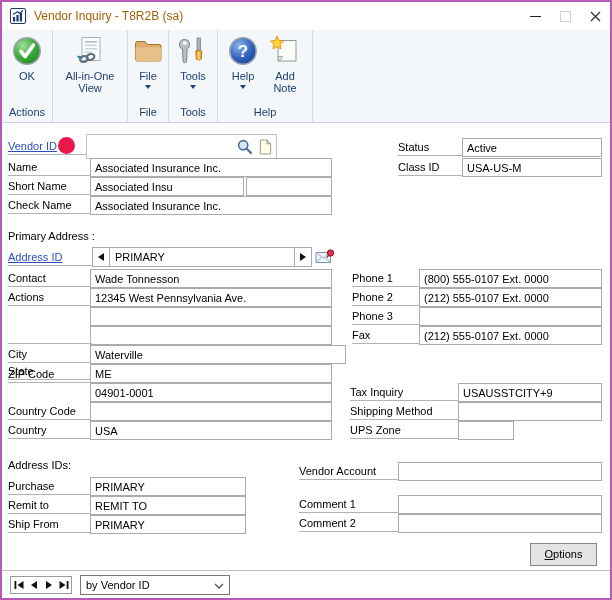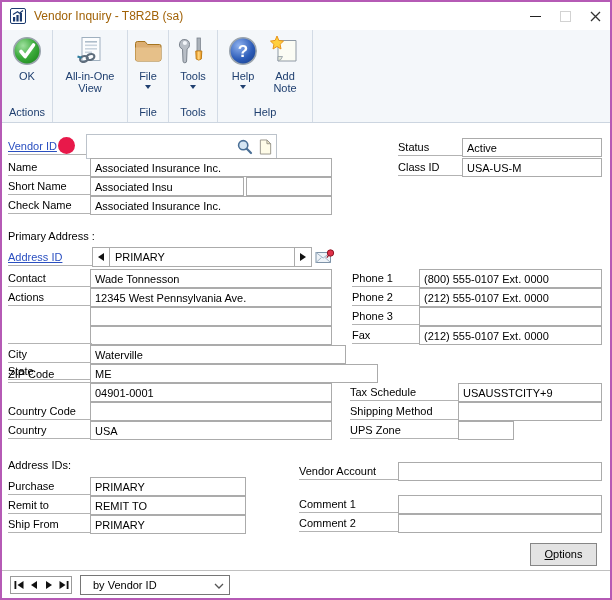--- a/index.html
+++ b/index.html
@@ -35,21 +35,21 @@
   .spbtn.r{border-left:1px solid #ababab;}
   .sptext{flex:1;font-size:11px;padding:3px 0 0 5px;}
   .triL{width:0;height:0;border-top:4px solid transparent;border-bottom:4px solid transparent;border-right:6px solid #111;}
   .triR{width:0;height:0;border-top:4px solid transparent;border-bottom:4px solid transparent;border-left:6px solid #111;}
   .optbtn{position:absolute;display:block;text-align:center;padding-top:4px;background:#e3e3e3;border:1px solid #868686;font-size:11px;cursor:pointer;box-sizing:border-box;color:#000;}
   .optbtn::first-letter{text-decoration:underline;}
   
   .bottombar{position:absolute;left:0;right:0;top:568px;height:28px;border-top:1px solid #c0c0c0;background:#fff;display:flex;align-items:center;}
   .navgrp{margin-left:8px;display:flex;border:1px solid #9b9b9b;height:18px;align-items:center;background:#fff;box-sizing:border-box;}
   .navbtn{width:15px;height:16px;display:flex;align-items:center;justify-content:center;cursor:pointer;}
-  .sortdd{position:relative;margin-left:8px;width:150px;height:20px;border:1px solid #767676;background:#fff;font-size:11px;display:flex;align-items:center;padding-left:12px;box-sizing:border-box;cursor:pointer;color:#000;}
+  .sortdd{position:relative;margin-left:8px;width:150px;height:20px;border:1px solid #767676;background:#fff;font-size:11px;display:flex;align-items:center;padding-left:5px;box-sizing:border-box;cursor:pointer;color:#000;}
   .sortdd svg{position:absolute;right:5px;top:7px;}
 </style>
 </head>
 <body>
 
 <div class="window">
 
   <div class="titlebar">
     <svg width="16" height="16" viewBox="0 0 16 16">
       <rect x="0.5" y="0.5" width="15" height="15" rx="1.5" fill="#ffffff" stroke="#1b3a6e"></rect>
@@ -228,38 +228,38 @@
   <div class="fld" style="left:88px;top:267px;width:242px">Wade Tonnesson</div>
   <div class="lab" style="left:6px;top:286px;width:82px">Actions</div>
   <div class="fld" style="left:88px;top:286px;width:242px">12345 West Pennsylvania Ave.</div>
   <div class="fld" style="left:88px;top:305px;width:242px"></div>
   <div class="fld" style="left:88px;top:324px;width:242px"></div>
   <div class="hl" style="left:6px;top:341px;width:84px"></div>
 
   <div class="lab" style="left:6px;top:343px;width:82px">City</div>
   <div class="fld" style="left:88px;top:343px;width:256px">Waterville</div>
   <div class="lab" style="left:6px;top:360px;width:82px">State</div>
-  <div class="fld" style="left:88px;top:362px;width:288px">ME</div>
+  <div class="fld" style="left:88px;top:362px;width:242px">ME</div>
   <div class="lab" style="left:6px;top:363px;width:82px">ZIP Code</div>
   <div class="fld" style="left:88px;top:381px;width:242px">04901-0001</div>
   <div class="lab" style="left:6px;top:400px;width:82px">Country Code</div>
   <div class="fld" style="left:88px;top:400px;width:242px"></div>
   <div class="lab" style="left:6px;top:419px;width:82px">Country</div>
   <div class="fld" style="left:88px;top:419px;width:242px">USA</div>
 
   <div class="lab" style="left:350px;top:267px;width:67px">Phone 1</div>
   <div class="fld" style="left:417px;top:267px;width:183px">(800) 555-0107  Ext. 0000</div>
   <div class="lab" style="left:350px;top:286px;width:67px">Phone 2</div>
   <div class="fld" style="left:417px;top:286px;width:183px">(212) 555-0107  Ext. 0000</div>
   <div class="lab" style="left:350px;top:305px;width:67px">Phone 3</div>
   <div class="fld" style="left:417px;top:305px;width:183px"></div>
   <div class="lab" style="left:350px;top:324px;width:67px">Fax</div>
   <div class="fld" style="left:417px;top:324px;width:183px">(212) 555-0107  Ext. 0000</div>
 
-  <div class="lab" style="left:348px;top:381px;width:108px">Tax Schedule</div>
+  <div class="lab" style="left:348px;top:381px;width:108px">Tax Inquiry</div>
   <div class="fld" style="left:456px;top:381px;width:144px">USAUSSTCITY+9</div>
   <div class="lab" style="left:348px;top:400px;width:108px">Shipping Method</div>
   <div class="fld" style="left:456px;top:400px;width:144px"></div>
   <div class="lab" style="left:348px;top:419px;width:108px">UPS Zone</div>
   <div class="fld" style="left:456px;top:419px;width:56px"></div>
 
   <div class="plain" style="left:6px;top:457px">Address IDs:</div>
   <div class="lab" style="left:6px;top:475px;width:82px">Purchase</div>
   <div class="fld" style="left:88px;top:475px;width:156px">PRIMARY</div>
   <div class="lab" style="left:6px;top:494px;width:82px">Remit to</div>

